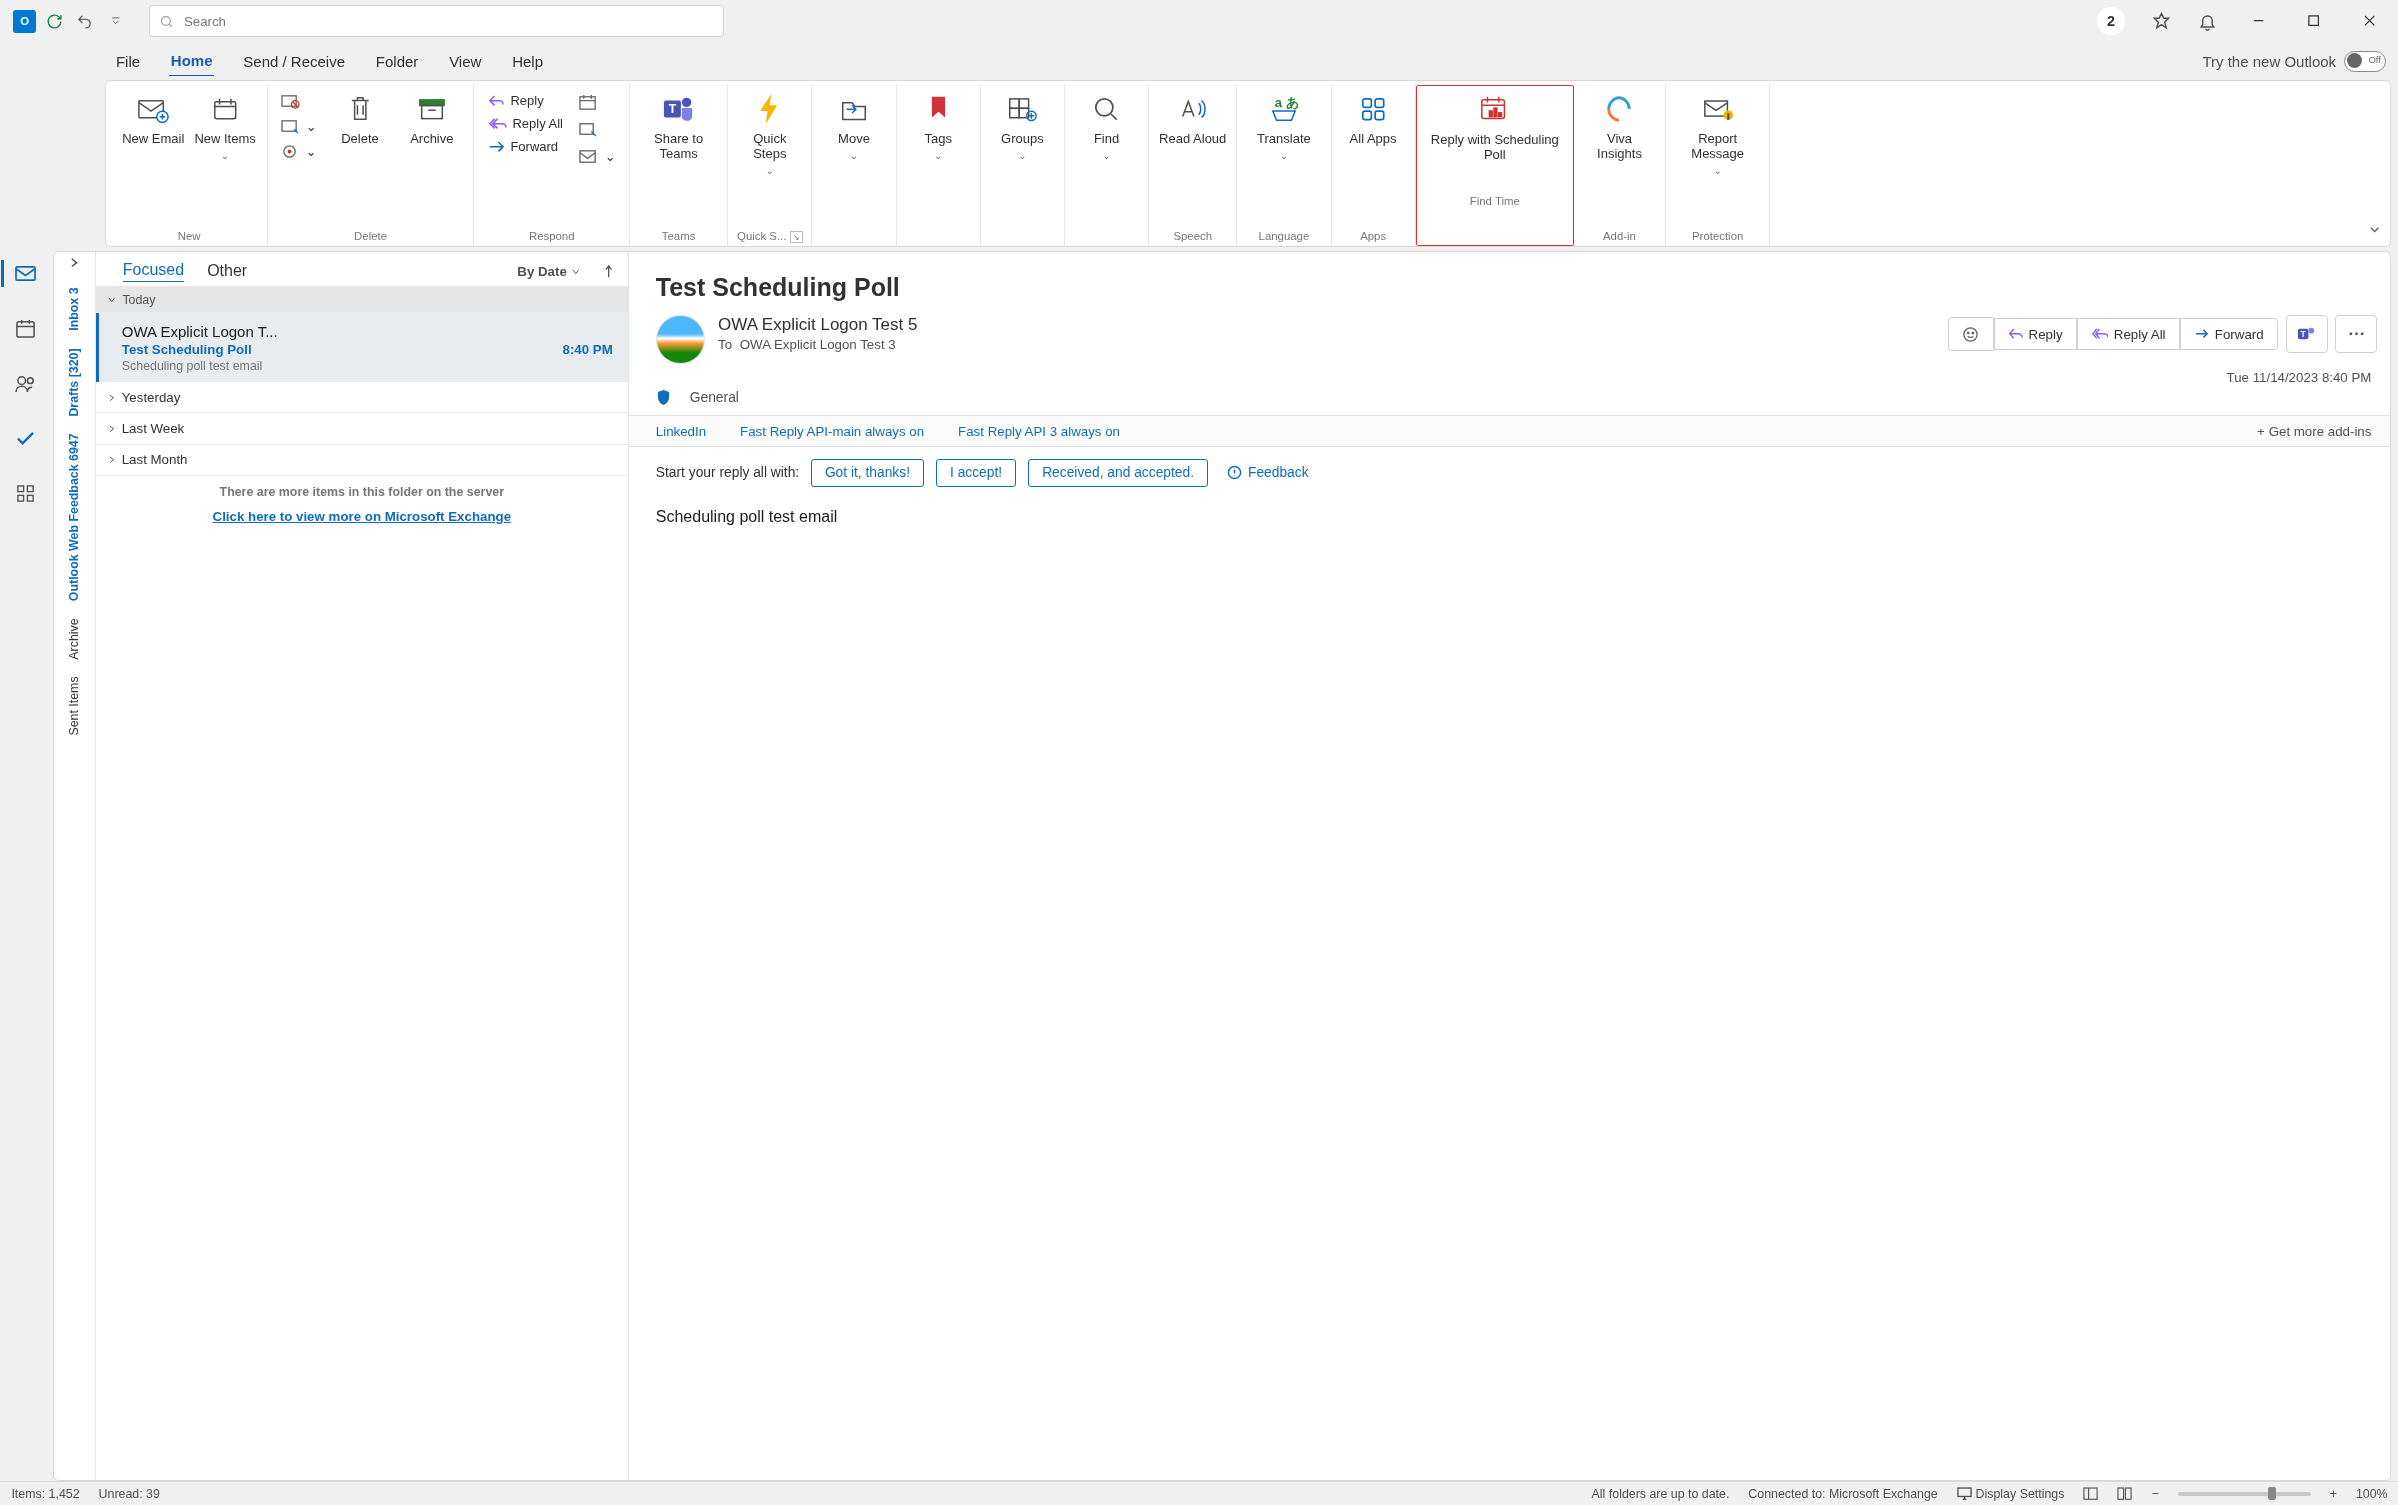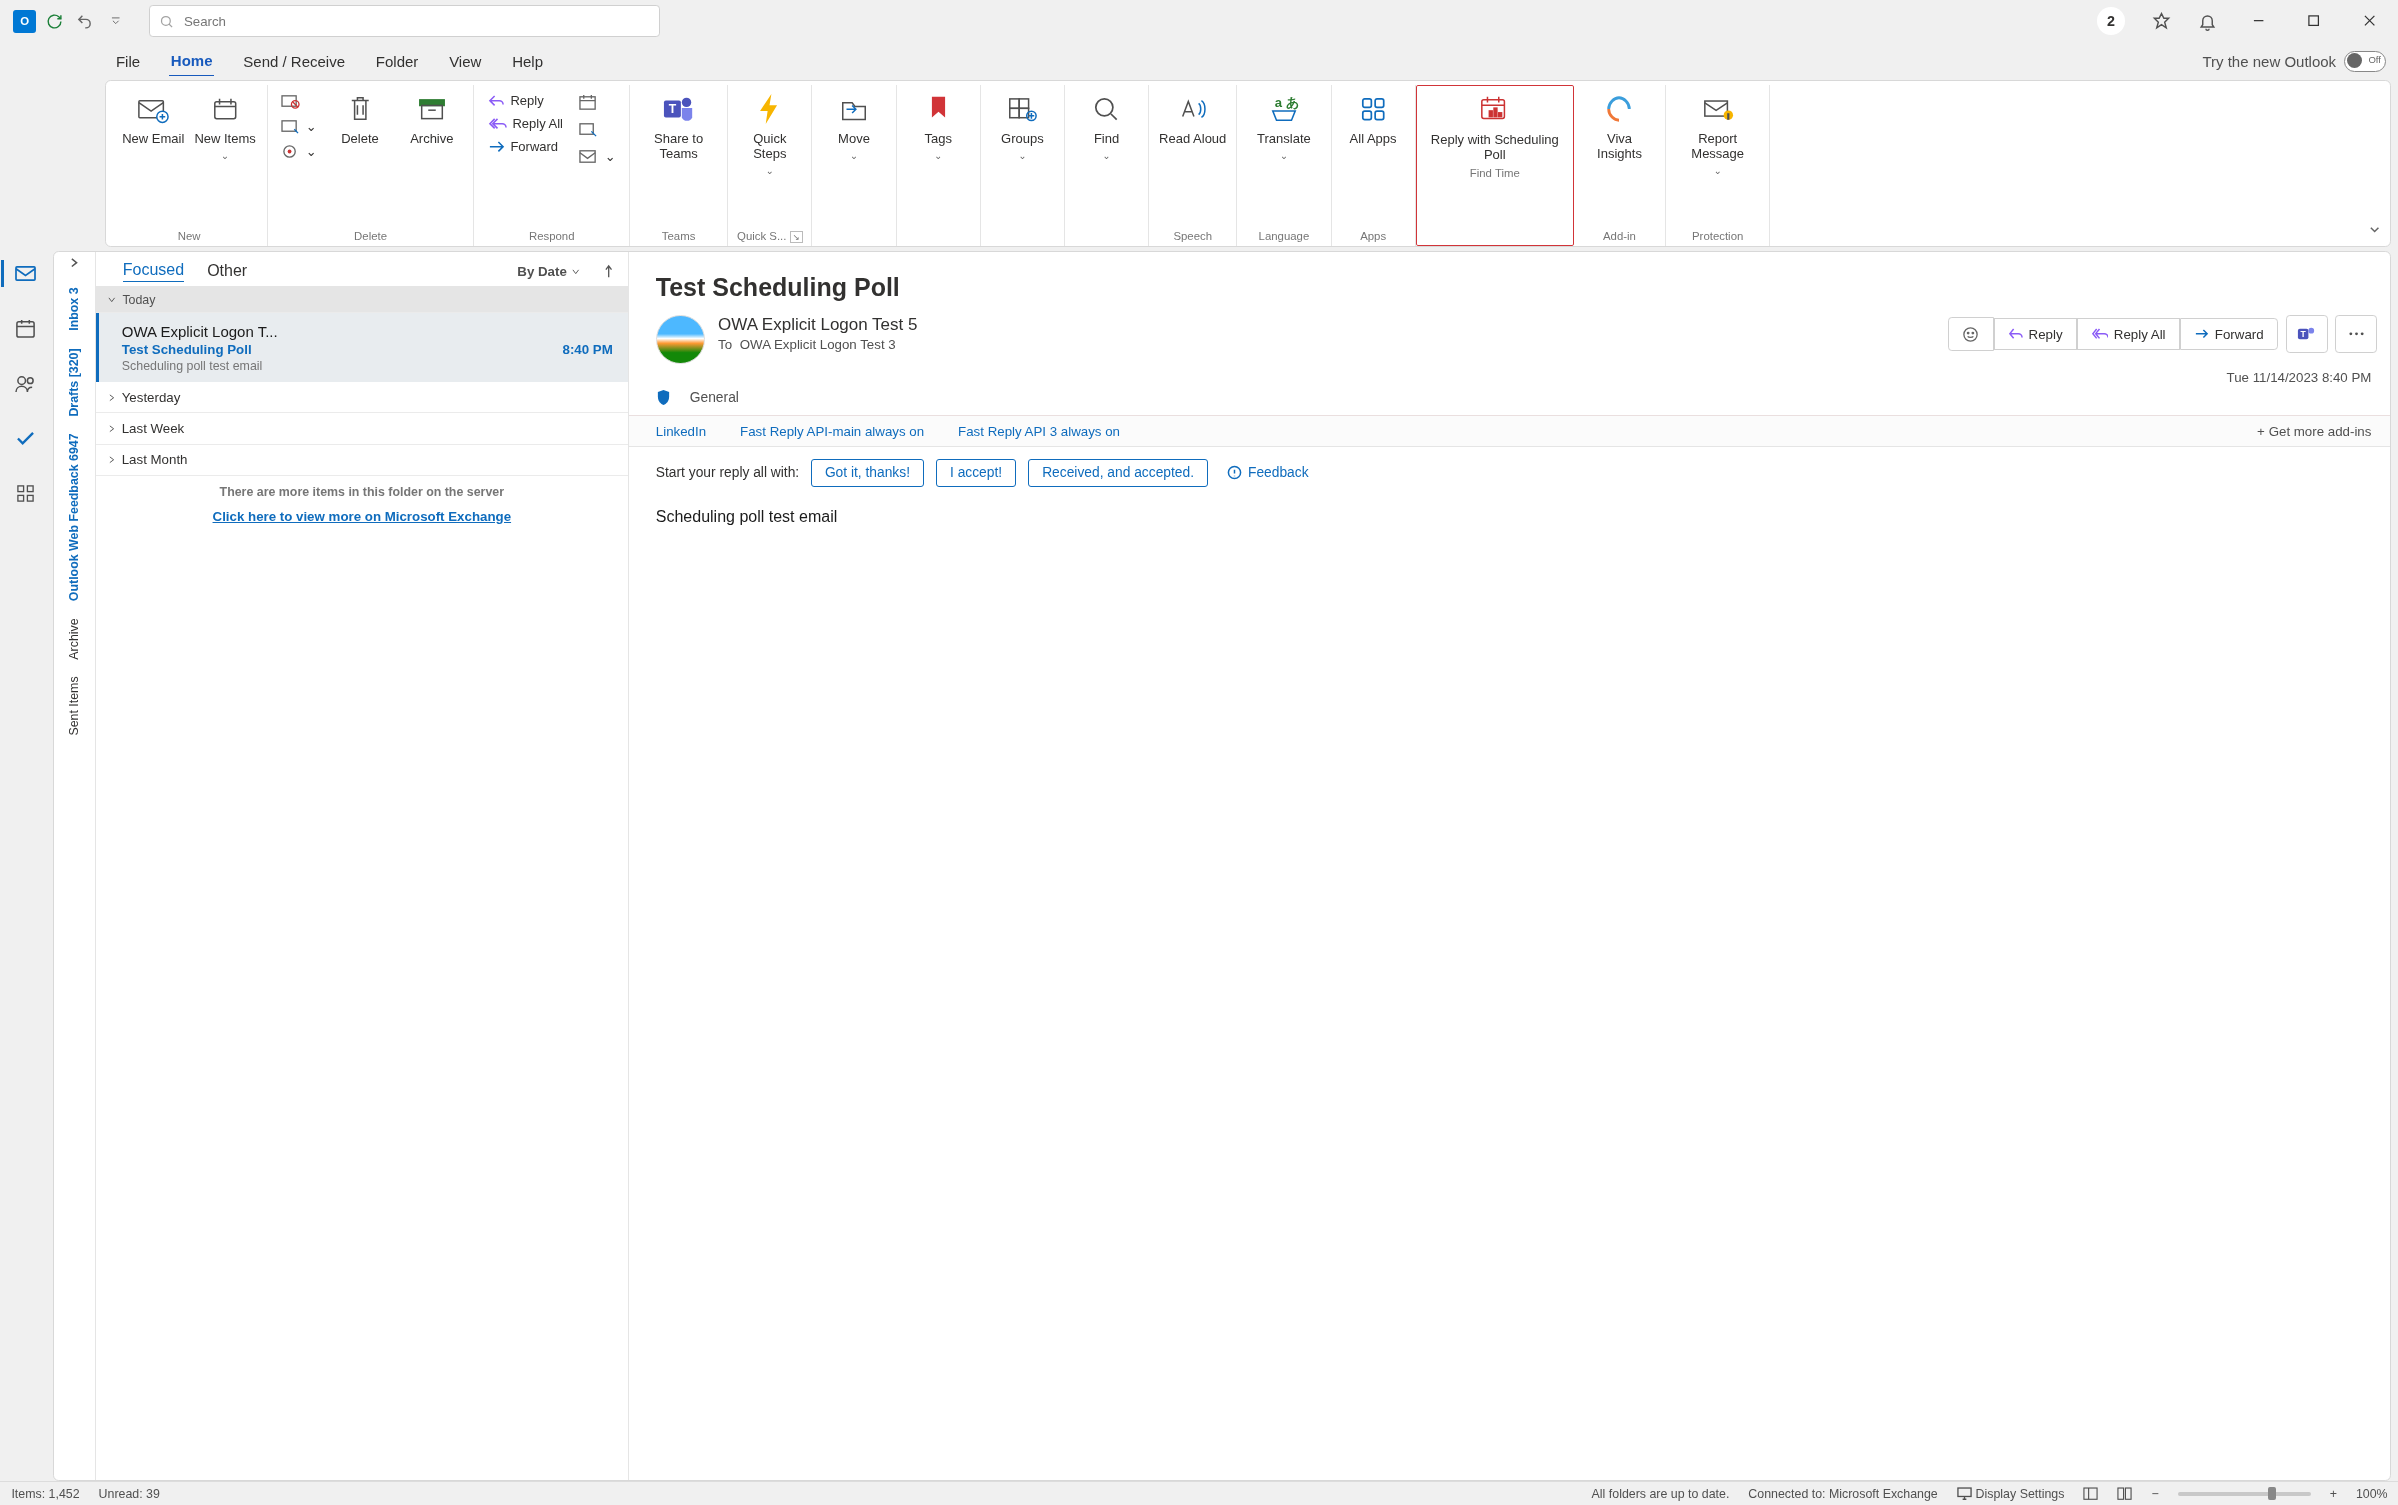--- a/index.html
+++ b/index.html
@@ -3,21 +3,21 @@
 <meta charset="utf-8">
 <style>
   * { box-sizing: border-box; margin: 0; padding: 0; font-family: 'Segoe UI', Tahoma, sans-serif; }
   body { background: #f0f0f0; width: 2399px; height: 1506px; overflow: hidden; font-size: 13.3px; color: #323130; transform-origin: top left; }
   
   
   .titlebar { height: 42px; display: flex; align-items: center; background: #f0f0f0; padding: 0 5.7px; }
   .titlebar .app-icon { width: 23px; height: 23px; background: #0078d4; color: #fff; border-radius: 2.9px; display:flex;align-items:center;justify-content:center;font-weight:600;font-size:11.4px;margin:0 7.6px; }
   .titlebar .qat { display:flex; align-items:center; gap:9.5px; }
   .qat .icon-btn { width:21px; height:21px; display:flex;align-items:center;justify-content:center; color:#505050; cursor:pointer; }
-  .search-box { margin-left: 23px; width: 511px; height: 32px; background:#fff; border:1px solid #d0d0d0; border-radius:3.8px; display:flex; align-items:center; padding:0 9.5px; gap:9.5px; color:#767676; }
+  .search-box { margin-left: 23px; width: 575px; height: 32px; background:#fff; border:1px solid #d0d0d0; border-radius:3.8px; display:flex; align-items:center; padding:0 9.5px; gap:9.5px; color:#767676; }
   .search-box svg { opacity:.6; }
   .titlebar .spacer { flex:1; }
   .titlebar .right-icons { display:flex; align-items:center; gap:27px; margin-right:9.5px; }
   .badge-circle { width:28.5px;height:28.5px;border-radius:50%;background:#fff;display:flex;align-items:center;justify-content:center;font-weight:600;font-size:14.3px;}
   .win-btn { width:28.5px; display:flex;align-items:center;justify-content:center; color:#3b3b3b; }
   
   
   .menubar { height: 38px; display:flex; align-items:center; padding: 0 3.8px 0 114px; gap: 27px; font-size: 15px; }
   .menubar .tab { padding: 5.7px 1.9px; cursor:pointer; color:#323130;}
   .menubar .tab.active { color:#185abd; border-bottom:1.9px solid #185abd; font-weight:600; }
@@ -25,21 +25,21 @@
   .toggle { width:42px;height:21px;border:1px solid #888;border-radius:10.5px;position:relative;background:#fff;}
   .toggle::before{content:'';width:15px;height:15px;border-radius:50%;background:#666;position:absolute;left:1.9px;top:1.9px;}
   .toggle .label{position:absolute;right:3.8px;top:2.9px;font-size:9.5px;color:#666;}
   
   
   .ribbon-wrap { padding: 0 7.6px 3.8px 105px; }
   .ribbon { background:#fff; border:1px solid #d8d8d8; border-radius:5.7px; height: 167px; display:flex; align-items:stretch; padding:3.8px 5.7px 0 5.7px; position:relative;}
   .rgroup { display:flex; flex-direction:column; align-items:stretch; border-right:1px solid #e5e5e5; padding:0 7.6px; }
   .rgroup:last-child { border-right:none; }
   .rgroup .buttons { display:flex; align-items:flex-start; gap:3.8px; flex:1; padding-top:3.8px;}
-  .rgroup .grp-label { text-align:center; font-size:11.4px; color:#767676; padding:1.9px 0 3.8px 0; white-space:nowrap;}
+  .rgroup .grp-label { text-align:center; font-size:11.4px; color:#767676; padding:1.9px 0 3.8px 0; white-space:nowrap;margin-top:28px;}
   .bigbtn { width:68px; display:flex; flex-direction:column; align-items:center; gap:3.8px; padding:1.9px; cursor:pointer; text-align:center; font-size:13px; line-height:1.15;}
   .bigbtn .icn { height:38px; display:flex;align-items:center;justify-content:center; }
   .bigbtn .caret { font-size:9.5px; color:#666;}
   .stackbtn { display:flex; flex-direction:column; gap:5.7px; padding:3.8px 1.9px; }
   .smallbtn { display:flex; align-items:center; gap:5.7px; font-size:13px; padding:1px 3.8px; cursor:pointer; white-space:nowrap; }
   .smallbtn svg{flex-shrink:0;}
   .highlight-box { border:1.9px solid #d13438; border-radius:1.9px; padding:0 !important;}
   .highlight-box .rgroup { border-right:none;}
   .ribbon-caret { position:absolute; right:9.5px; bottom:9.5px; cursor:pointer;}
   

